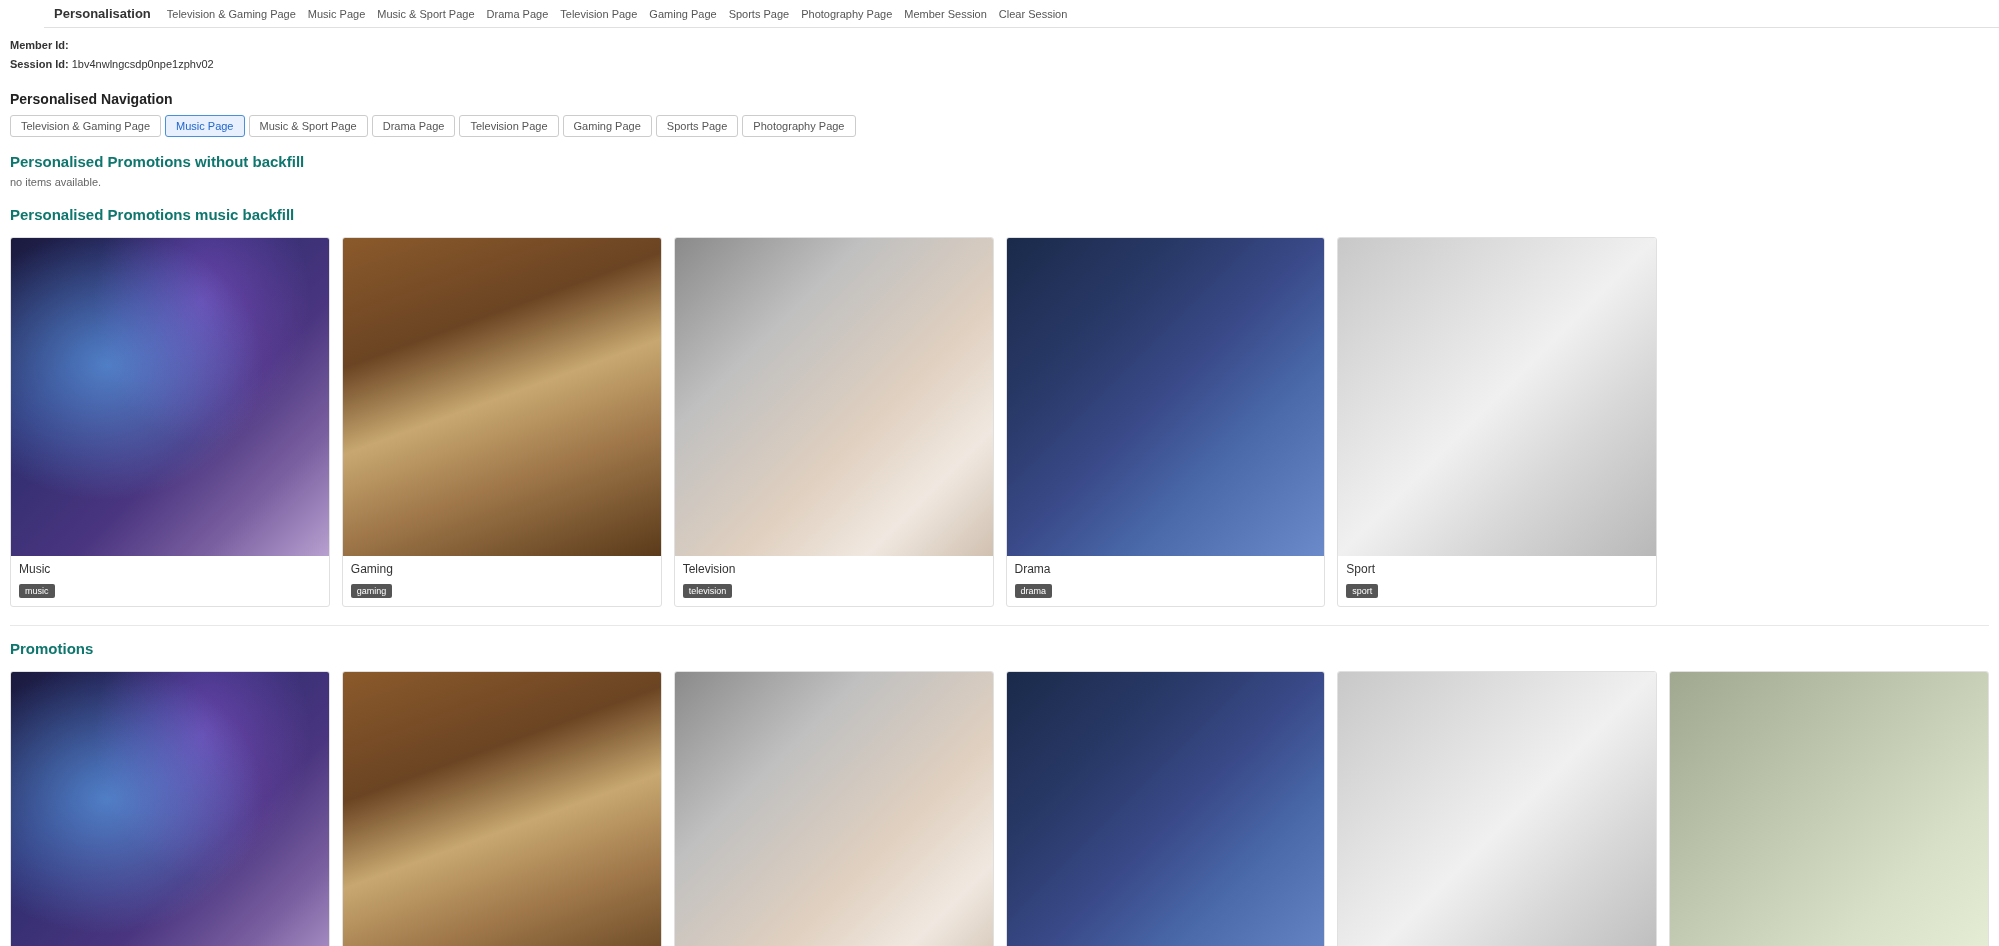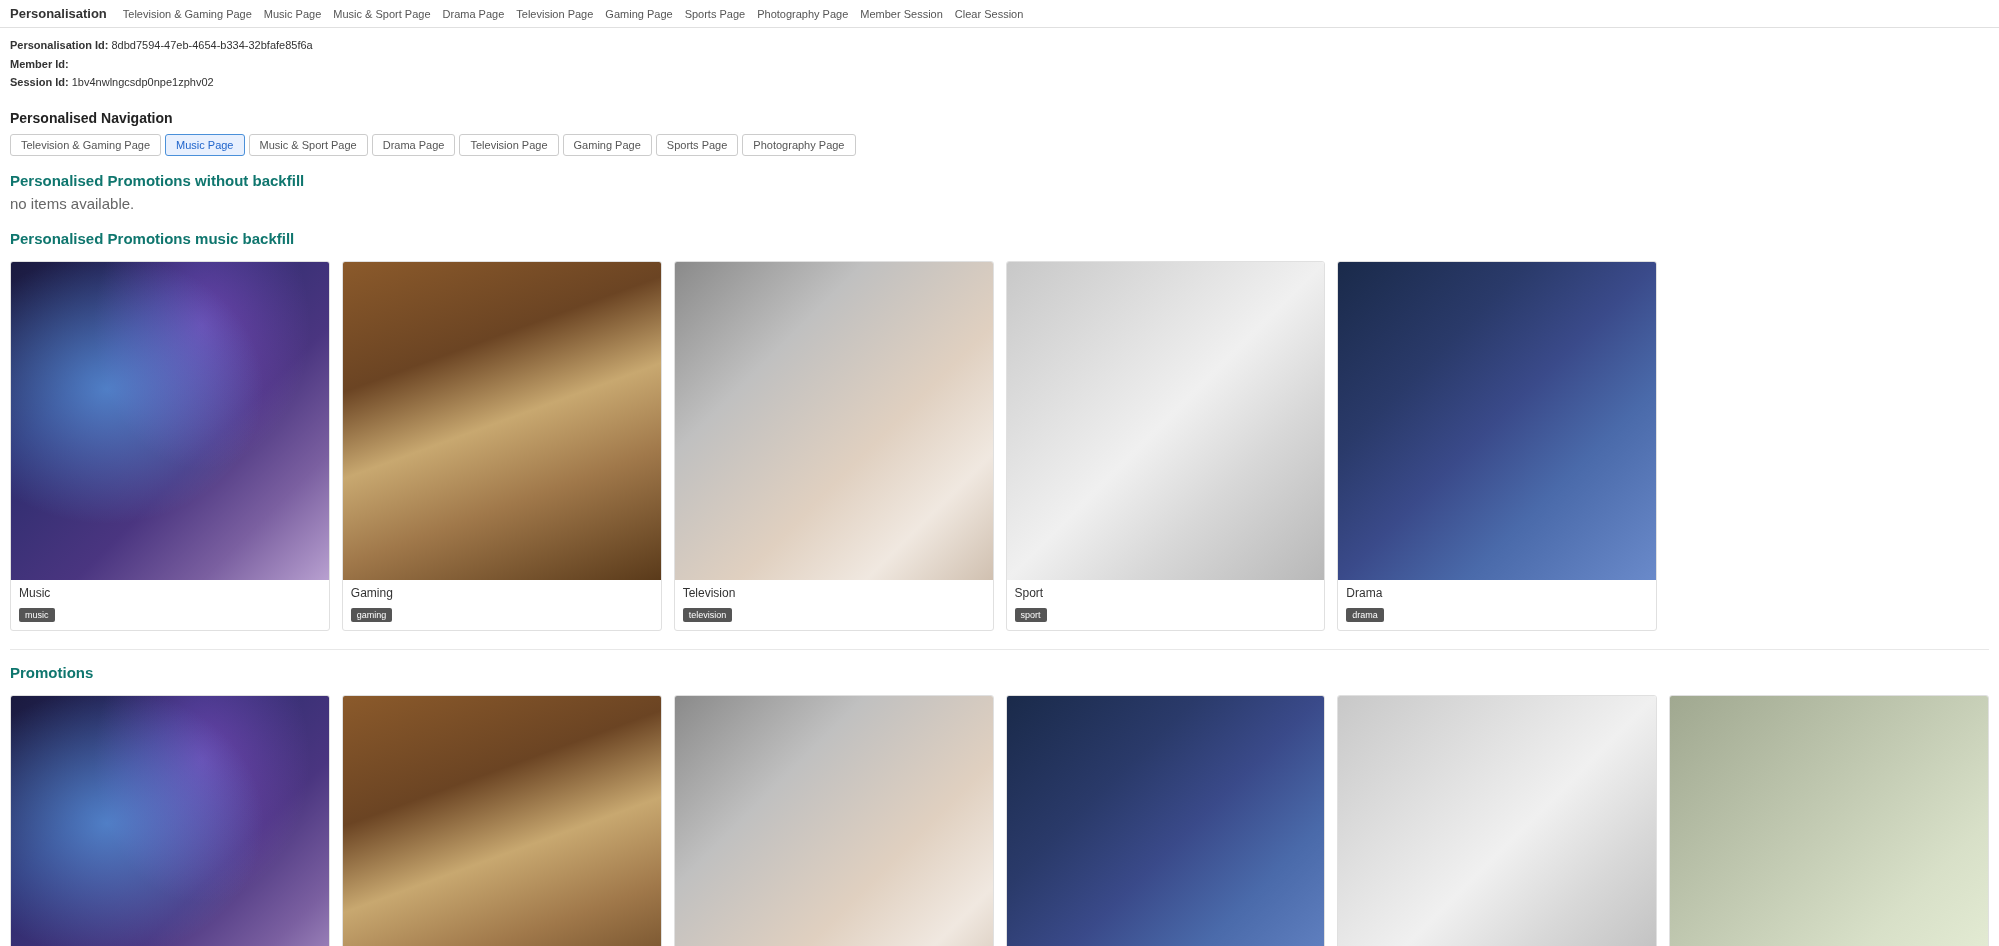--- a/index.html
+++ b/index.html
@@ -6,20 +6,21 @@
     body { font-family: Arial, sans-serif; font-size: 12px; color: #333; background: #fff; }
     
     
     .top-nav {
       display: flex;
       align-items: center;
       padding: 6px 10px;
       border-bottom: 1px solid #e0e0e0;
       gap: 12px;
       flex-wrap: wrap;
+      margin-left: 44px;
     }
     .top-nav-brand {
       font-weight: bold;
       font-size: 13px;
       color: #333;
       margin-right: 4px;
     }
     .top-nav-link {
       color: #555;
       cursor: pointer;
@@ -66,21 +67,21 @@
     }
 
     
     .promo-section-title {
       font-size: 15px;
       font-weight: 600;
       padding: 6px 10px 4px 10px;
       color: #0f766e;
     }
     .no-items {
-      font-size: 15px;
+      font-size: 11px;
       color: #666;
       padding: 2px 10px 12px 10px;
     }
 
     
     .cards-grid {
       display: grid;
       grid-template-columns: repeat(6, 1fr);
       gap: 12px;
       padding: 10px;
@@ -170,24 +171,20 @@
   <span class="top-nav-link">Television Page</span>
   <span class="top-nav-link">Gaming Page</span>
   <span class="top-nav-link">Sports Page</span>
   <span class="top-nav-link">Photography Page</span>
   <span class="top-nav-link">Member Session</span>
   <span class="top-nav-link">Clear Session</span>
 </div>
 
 <div class="info-section">
   <div>
-    <span class="label">Personalisation Id:</span>
-    <span>8dbd7594-47eb-4654-b334-32bfafe85f6a</span>
-  </div>
-  <div>
     <span class="label">Member Id:</span>
     <span></span>
   </div>
   <div>
     <span class="label">Session Id:</span>
     <span>1bv4nwlngcsdp0npe1zphv02</span>
   </div>
 </div>
 
 <div class="section-title">Personalised Navigation</div>
@@ -222,33 +219,33 @@
       </div>
     </div>
     <div class="card">
       <div class="card-image img-television"></div>
       <div class="card-title">Television</div>
       <div class="card-tags">
         <span class="card-tag">television</span>
       </div>
     </div>
     <div class="card">
+      <div class="card-image img-drama"></div>
+      <div class="card-title">Drama</div>
+      <div class="card-tags">
+        <span class="card-tag">drama</span>
+      </div>
+    </div>
+    <div class="card">
       <div class="card-image img-sport"></div>
       <div class="card-title">Sport</div>
       <div class="card-tags">
         <span class="card-tag">sport</span>
       </div>
     </div>
-    <div class="card">
-      <div class="card-image img-drama"></div>
-      <div class="card-title">Drama</div>
-      <div class="card-tags">
-        <span class="card-tag">drama</span>
-      </div>
-    </div>
   </div>
 
 <hr class="divider">
 
 <div class="promo-section-title">Promotions</div>
 <div class="cards-grid" id="promotions-grid">
     <div class="card">
       <div class="card-image img-music"></div>
     </div>
     <div class="card">

